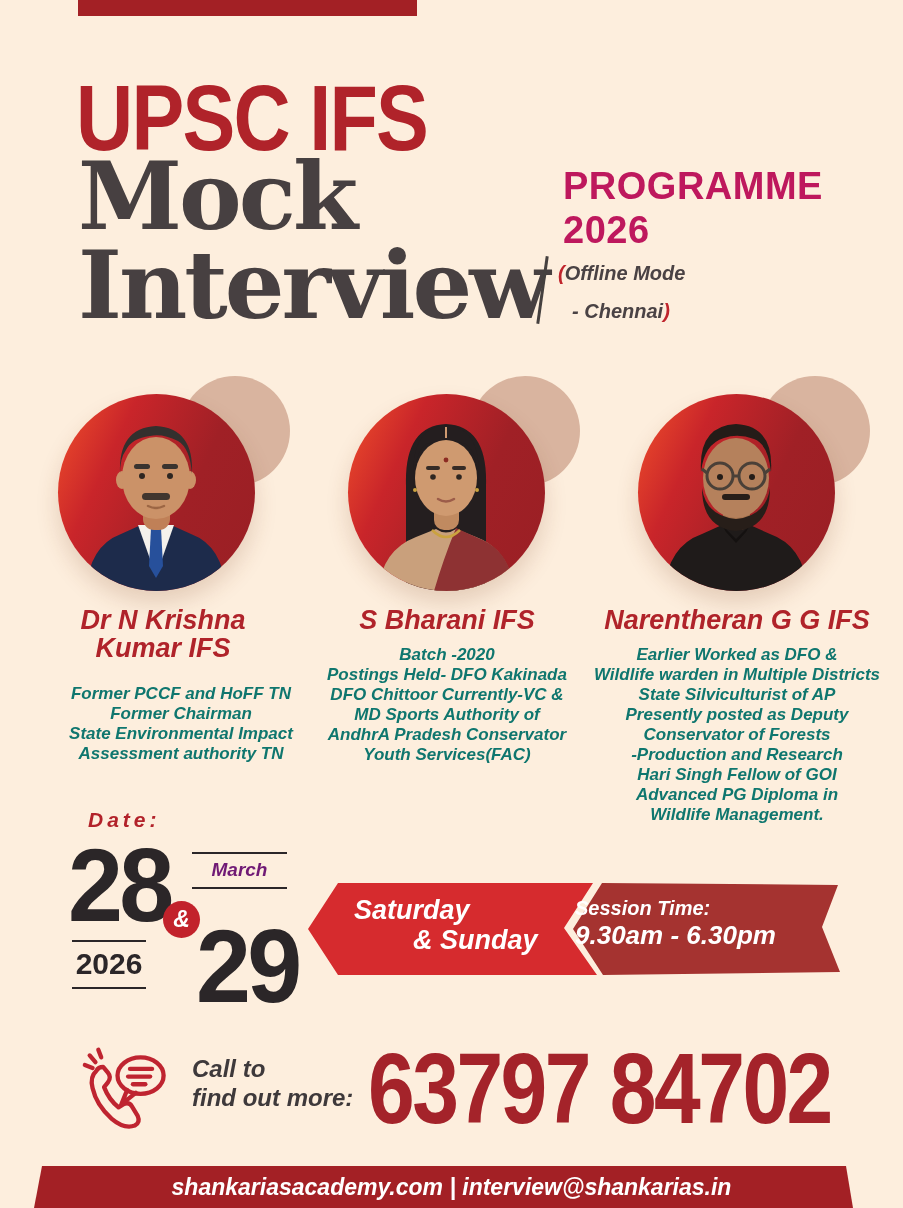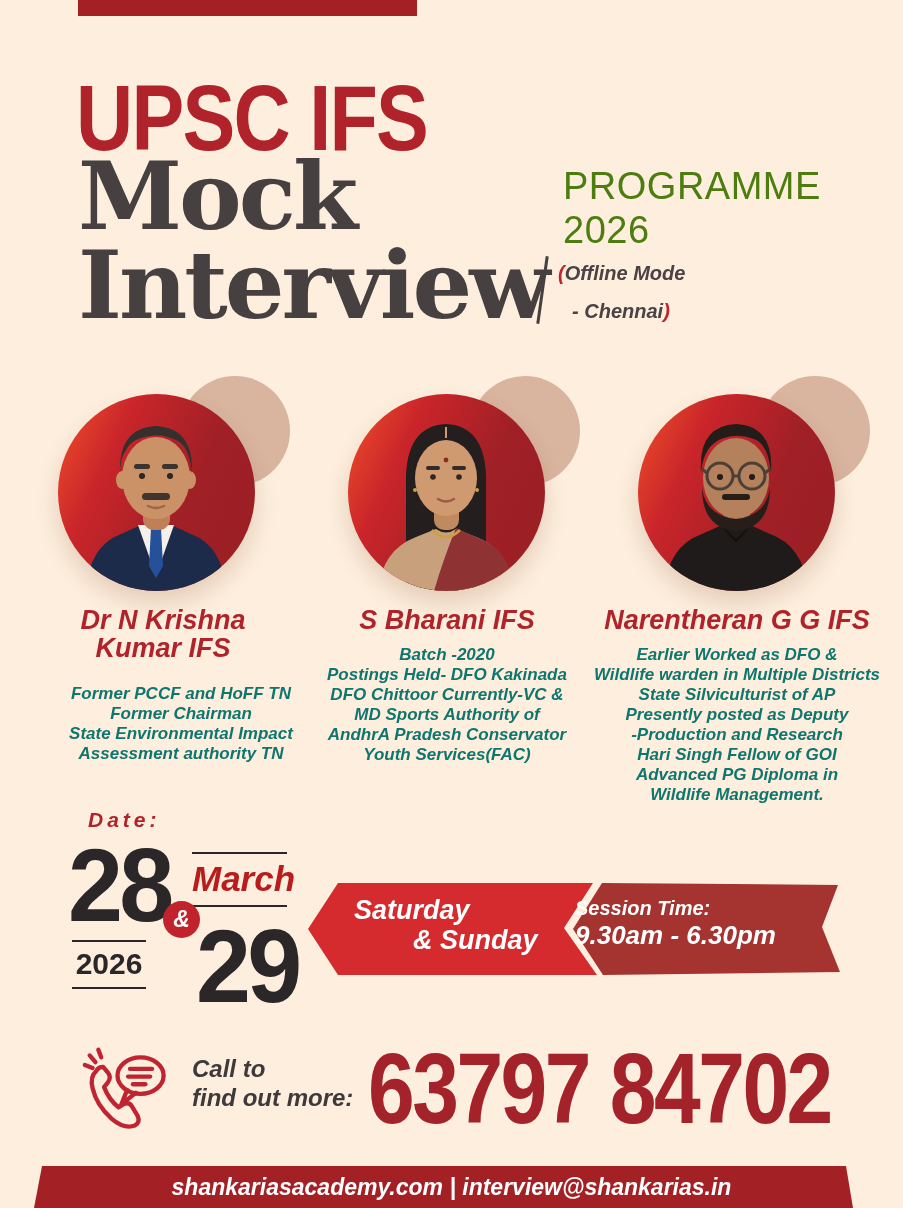--- a/index.html
+++ b/index.html
@@ -17,22 +17,22 @@
     left:76px; top:72px; font-size:92px; line-height:1; font-weight:800;
     color:#b0232a; letter-spacing:-2px; transform:scaleX(.86); transform-origin:left top;
     white-space:nowrap;
   }
   .event-title {
     left:78px; top:152px; font-family:"DejaVu Serif", serif; font-weight:bold;
     font-size:94px; line-height:89px; color:#474041; letter-spacing:-3px;
   }
   .divider-slash { left:541px; top:256px; width:3px; height:68px; background:#45403f; transform:rotate(8deg); }
   .programme {
-    left:563px; top:164px; font-size:38px; line-height:44px; font-weight:400;
-    color:#4d7c0f; letter-spacing:.5px; white-space:nowrap;
+    left:563px; top:164px; font-size:38px; line-height:44px; font-weight:700;
+    color:#be185d; letter-spacing:.5px; white-space:nowrap;
   }
   .mode {
     left:558px; top:254px; font-size:20px; line-height:38px; font-weight:bold;
     font-style:italic; color:#4a4244; white-space:nowrap;
   }
   .mode .paren { color:#c0242c; }
   .mode .l2 { padding-left:14px; }
 
   
   .beige-dot { width:110px; height:110px; border-radius:50%; background:#d9b49f; z-index:0; }
@@ -53,21 +53,21 @@
 
   
   .date-label { left:88px; top:808px; font-size:21px; font-weight:800; font-style:italic;
     color:#b2222a; letter-spacing:4px; }
   .day-num { font-size:104px; line-height:1; font-weight:800; color:#2b2628;
     letter-spacing:-4px; transform:scaleX(.95); transform-origin:left top; }
   .day1 { left:68px; top:833px; }
   .day2 { left:196px; top:914px; }
   .month-box { left:192px; top:852px; width:95px; text-align:center;
     border-top:2px solid #2b2628; border-bottom:2px solid #2b2628; padding:5px 0 6px; }
-  .month-box span { font-size:35px; font-weight:bold; font-style:italic; color:#b91c1c; }
+  .month-box span { font-size:19px; font-weight:bold; font-style:italic; color:#701a75; }
   .year-box { left:72px; top:940px; width:74px; text-align:center;
     border-top:2px solid #2b2628; border-bottom:2px solid #2b2628; padding:5px 0 6px; }
   .year-box span { font-size:30px; font-weight:bold; color:#2b2628; }
   .amp-badge { left:163px; top:901px; width:37px; height:37px; border-radius:50%;
     background:#c2222b; color:#fff; font-size:23px; font-weight:bold; font-style:italic;
     display:flex; align-items:center; justify-content:center; z-index:2; }
 
   
   .ribbons { left:308px; top:883px; width:535px; height:92px; }
   .ribbon { position:absolute; inset:0; }
@@ -206,20 +206,21 @@
     </svg>
   </div>
   <div class="abs p-name" style="left:577px; top:606px;">
     <div>Narentheran G G IFS</div>
   </div>
   <div class="abs p-bio" style="left:577px; top:645px;">
     <div>Earlier Worked as DFO &amp;</div>
     <div>Wildlife warden in Multiple Districts</div>
     <div>State Silviculturist of AP</div>
     <div>Presently posted as Deputy</div>
+    <div>Conservator of Forests</div>
     <div>-Production and Research</div>
     <div>Hari Singh Fellow of GOI</div>
     <div>Advanced PG Diploma in</div>
     <div>Wildlife Management.</div>
   </div>
 
   <div class="abs date-label">Date:</div>
   <div class="abs day-num day1">28</div>
   <div class="abs month-box">
     <span>March</span>

